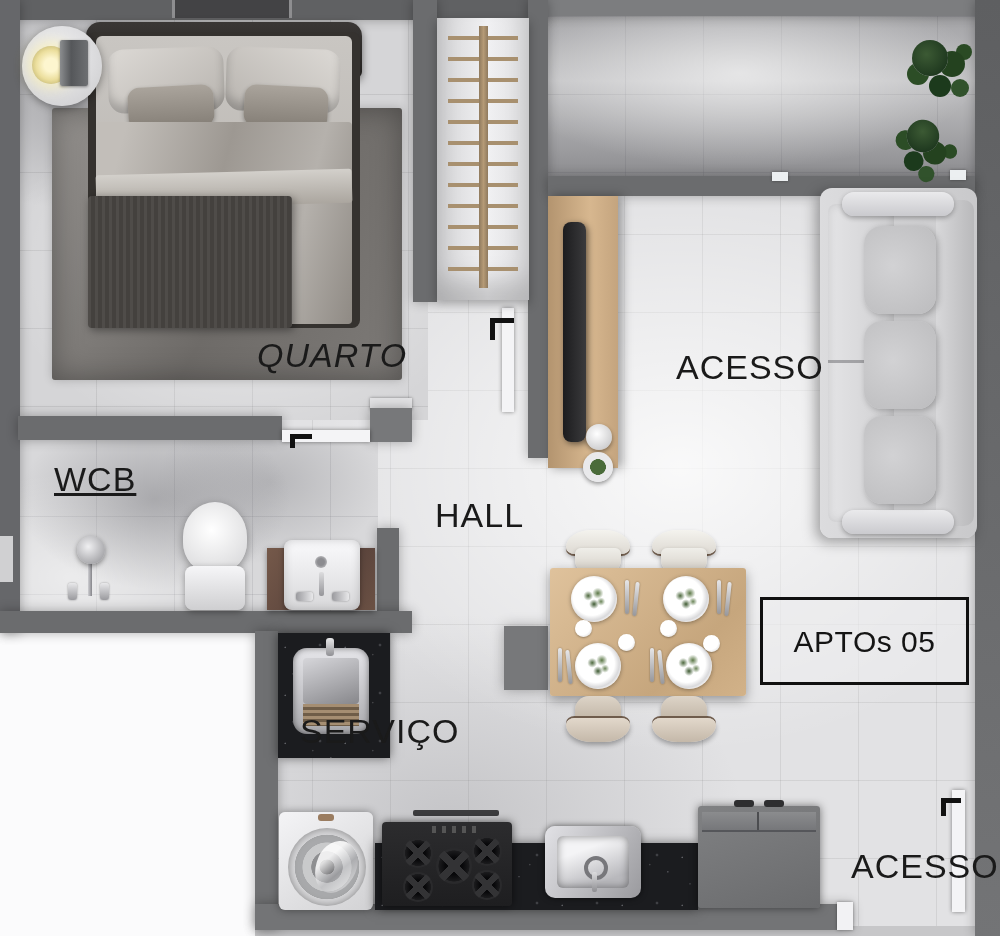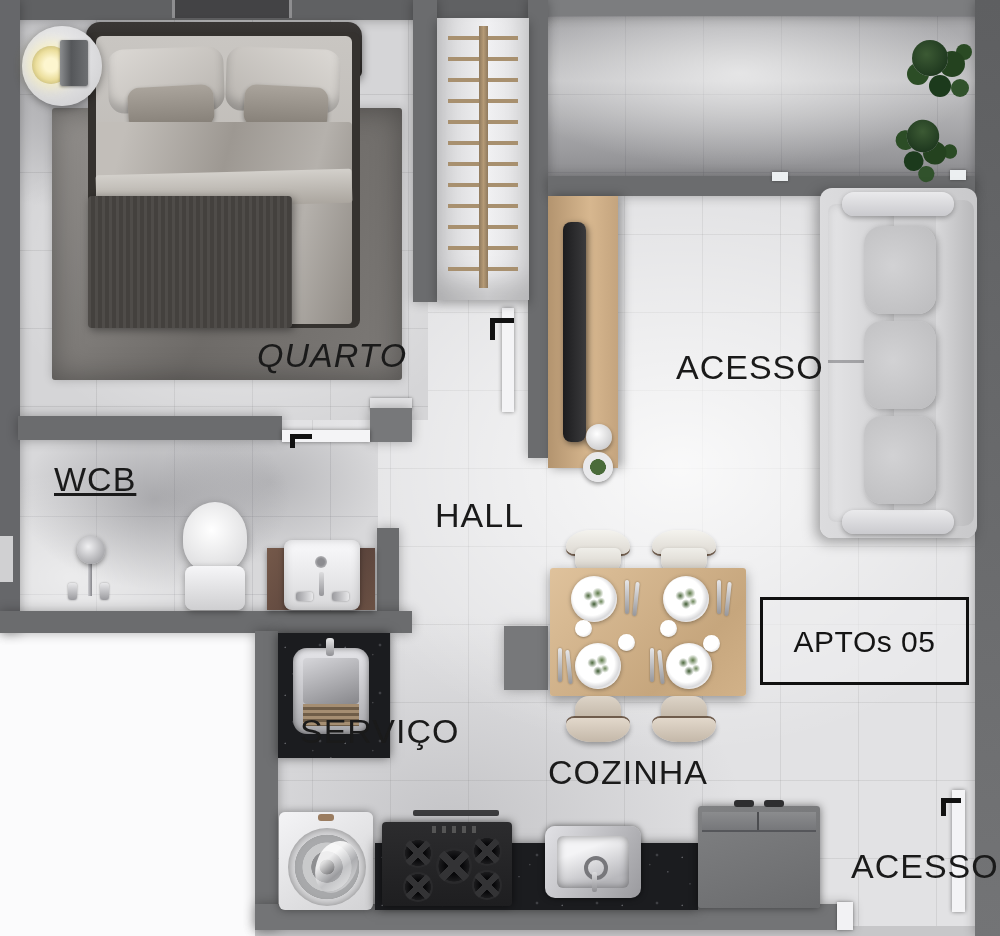--- a/index.html
+++ b/index.html
@@ -313,16 +313,15 @@
   <div class="abs" style="left:702px;top:812px;width:114px;height:18px;background:linear-gradient(#8b8c8e,#76777a);border-bottom:2px solid #55565a;"></div>
   <div class="abs" style="left:757px;top:812px;width:2px;height:18px;background:#4c4d50;"></div>
   <div class="abs" style="left:734px;top:800px;width:20px;height:7px;border-radius:3px;background:#2e2e30;"></div>
   <div class="abs" style="left:764px;top:800px;width:20px;height:7px;border-radius:3px;background:#2e2e30;"></div>
 
   <div class="label" style="left:257px;top:336px;font-style:italic;">QUARTO</div>
   <div class="label" style="left:676px;top:348px;">ACESSO</div>
   <div class="label" style="left:54px;top:460px;text-decoration:underline;">WCB</div>
   <div class="label" style="left:435px;top:496px;">HALL</div>
   <div class="label" style="left:288px;top:712px;margin-left:12px;">SERVIÇO</div>
-  <div class="label" style="left:548px;top:753px;">COZINHA</div>
   <div class="label" style="left:851px;top:847px;">ACESSO</div>
 
 </div>
 
 </body></html>

